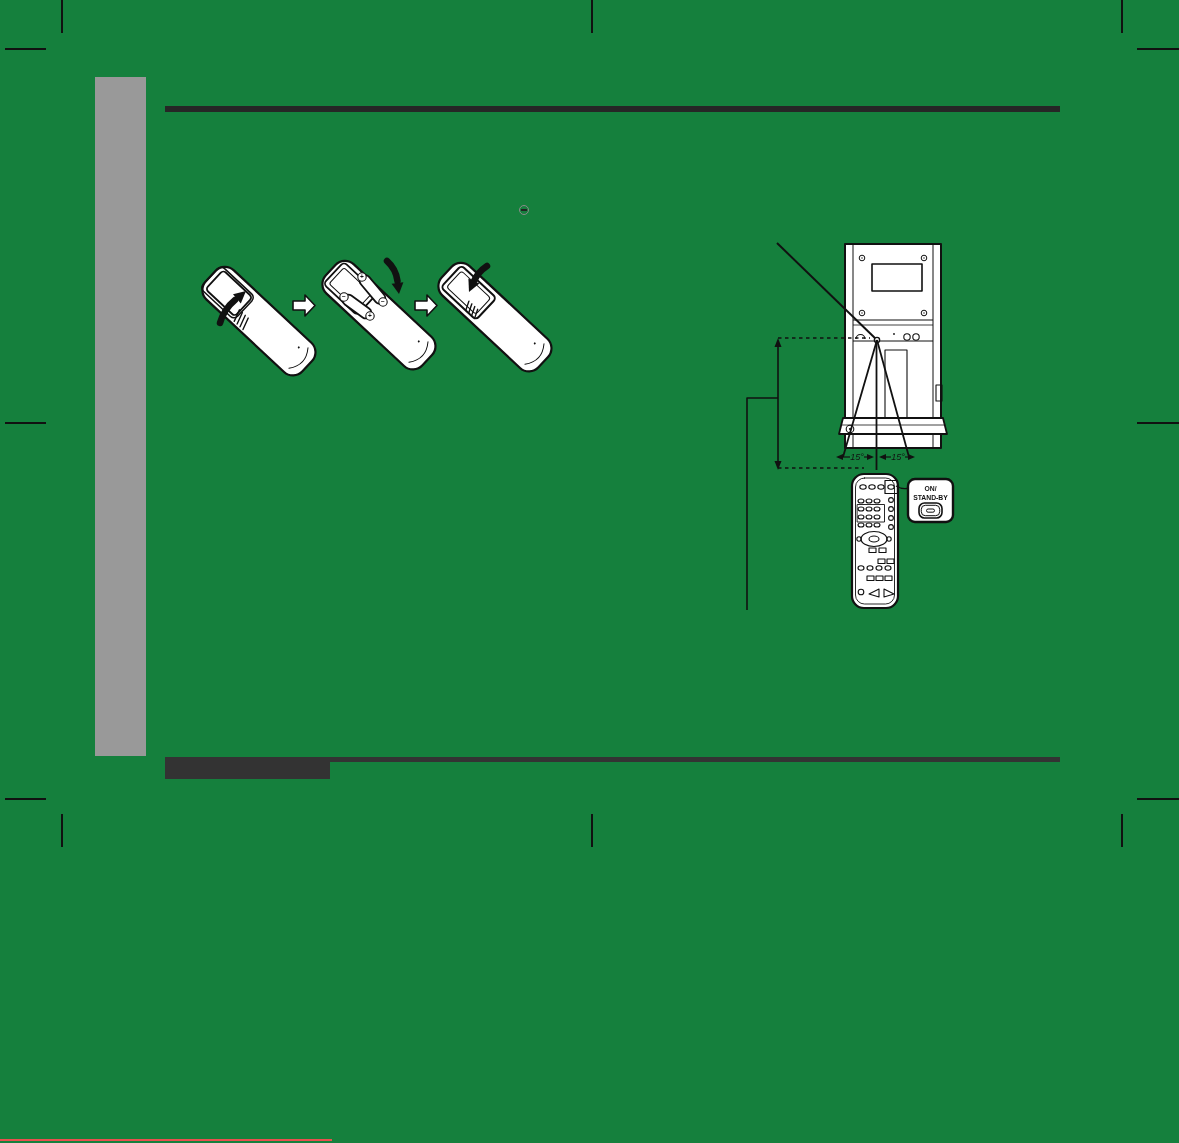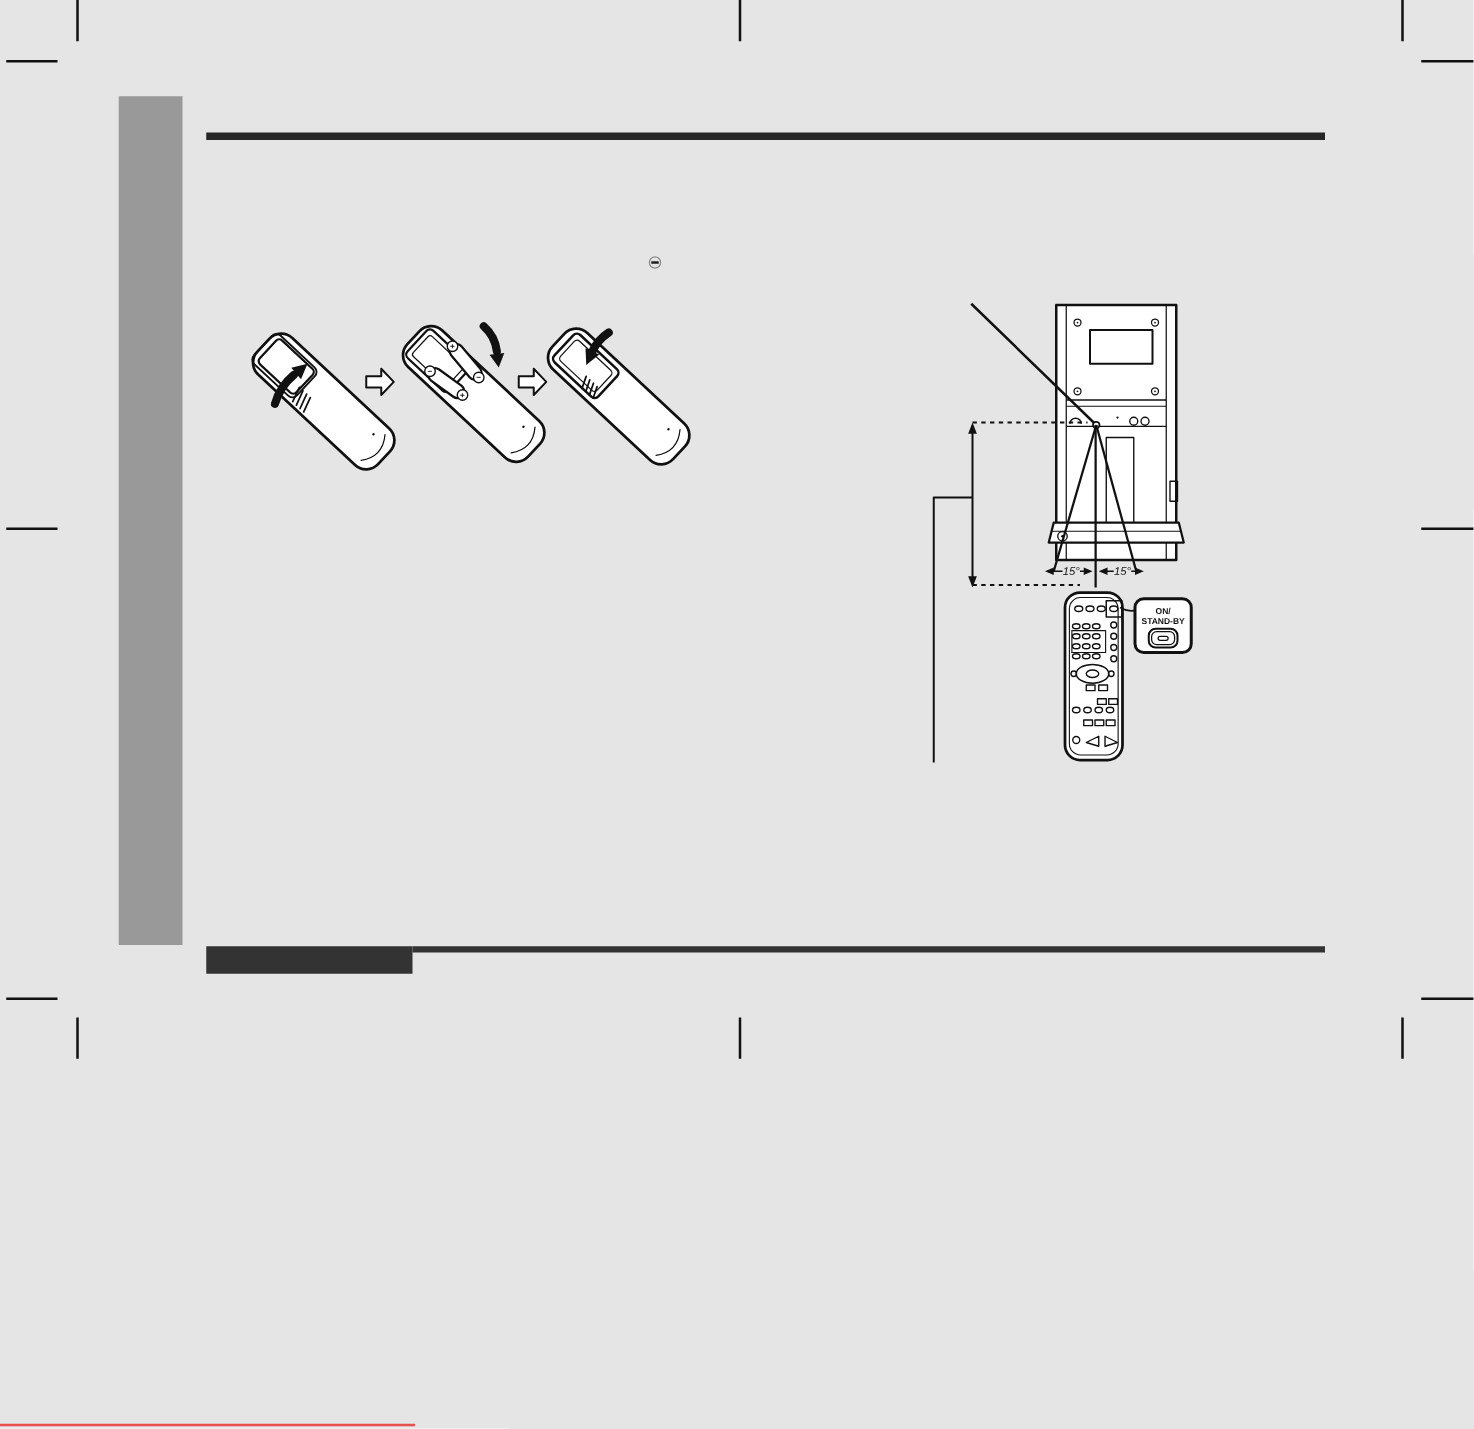--- a/index.html
+++ b/index.html
@@ -1,16 +1,16 @@
 <!DOCTYPE html>
 <html><head>
 <meta charset="utf-8">
 <style>
   html,body{margin:0;padding:0;background:#ffffff;}
-  .page{position:relative;width:1179px;height:1143px;background:#e5e5e5;overflow:hidden;
+  .page{position:relative;width:1179px;height:1143px;background:#15803d;overflow:hidden;
         font-family:"Liberation Sans",sans-serif;}
   .abs{position:absolute;}
   .cropmark{background:#111111;}
   .sidebar{background:#999999;}
   .header-rule{background:#262626;}
   .footer-bar{background:#333333;}
   .footer-rule{background:#333333;}
   .red-line{background:#e8504e;}
   .minus-circle{width:10px;height:10px;border:1px solid #8a8a8a;border-radius:50%;
                 display:flex;align-items:center;justify-content:center;box-sizing:border-box;}

